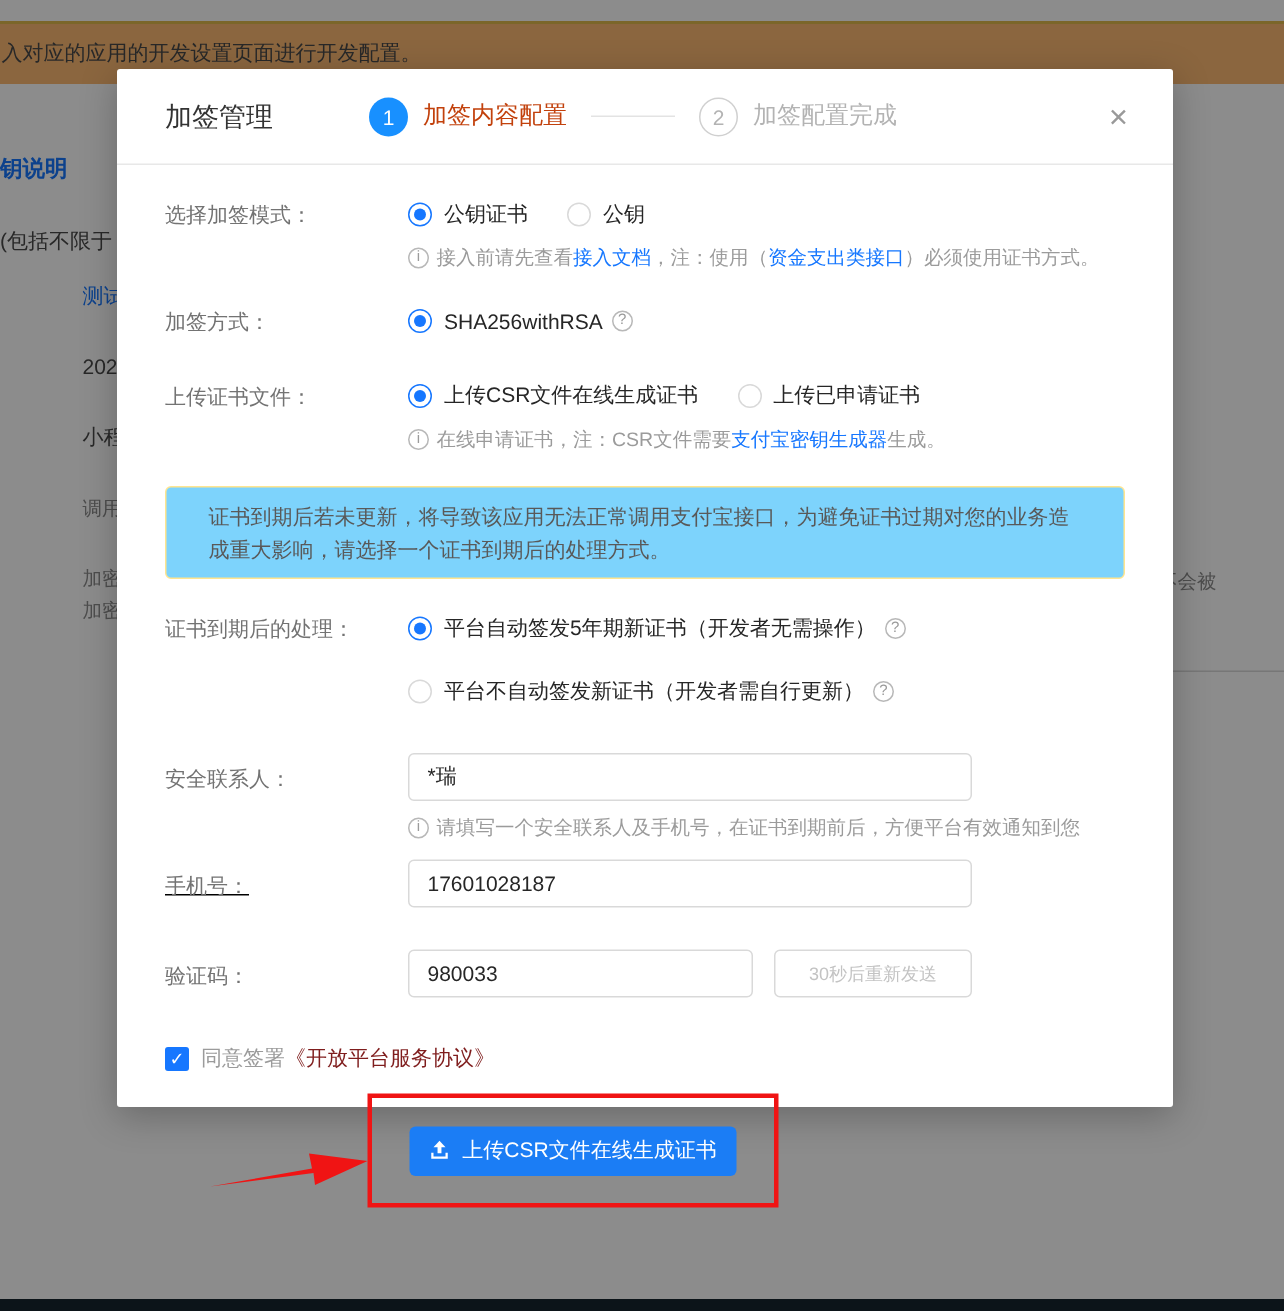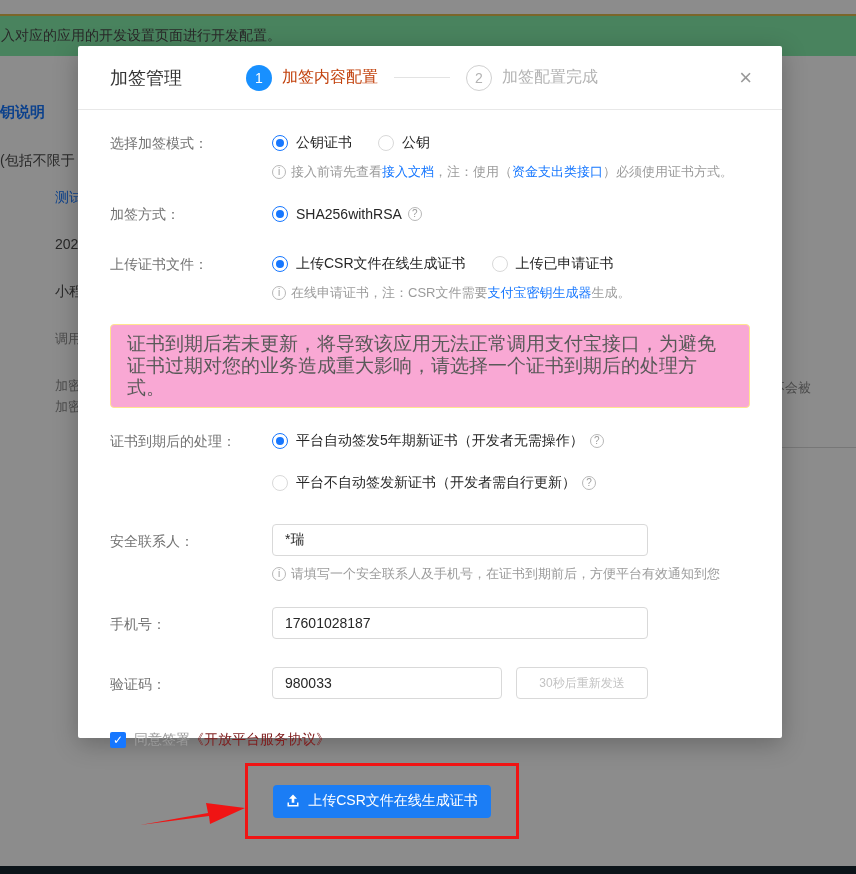--- a/index.html
+++ b/index.html
@@ -5,21 +5,21 @@
   * { margin:0; padding:0; box-sizing:border-box; }
   html,body { width:856px; height:874px; }
   body {
     font-family:"Liberation Sans","DejaVu Sans",sans-serif;
     position:relative; overflow:hidden; background:#fff;
   }
   
   .bg-page { position:absolute; inset:0; background:#fff; }
   .bg-notice {
     position:absolute; left:0; top:14px; width:856px; height:42px;
-    background:#86efac; border-top:2px solid #e0bb4e;
+    background:#fdba74; border-top:2px solid #e0bb4e;
     font-size:14px; color:#4a4a4a; padding:11px 0 0 1px; white-space:nowrap;
   }
   .bg-heading { position:absolute; left:0; top:103px; font-size:15px; font-weight:bold; color:#1677ff; }
   .bg-t { position:absolute; font-size:14px; color:#4a4a4a; white-space:nowrap; }
   .bg-link { color:#1677ff; }
   .bg-g { position:absolute; font-size:13px; color:#8c8c8c; white-space:nowrap; }
   .bg-divider { position:absolute; left:768px; top:447px; width:88px; height:1px; background:#d9d9d9; }
   .bg-bottom { position:absolute; left:0; top:866px; width:856px; height:8px; background:#16262e; }
   
   .overlay { position:absolute; inset:0; background:rgba(0,0,0,0.45); z-index:5; }
@@ -63,22 +63,22 @@
   .icirc, .qcirc {
     display:inline-block; width:14px; height:14px; border:1px solid #b8b8b8;
     border-radius:50%; font-size:10px; line-height:12px; text-align:center;
     color:#9b9b9b; font-style:normal; flex:none;
   }
   .icirc { margin-right:5px; }
   .qcirc { margin-left:6px; }
   .hint { margin-top:9px; font-size:13px; color:#9b9b9b; display:flex; align-items:center; white-space:nowrap; }
   .hint a { color:#1677ff; text-decoration:none; }
   .warnbox {
-    background:#f9a8d4; border:1px solid #ffe58f; border-radius:4px;
-    padding:8px 16px; font-size:19px; color:#595959; line-height:22px;
+    background:#7dd3fc; border:1px solid #ffe58f; border-radius:4px;
+    padding:8px 28px; font-size:14px; color:#595959; line-height:22px;
     margin:22px 0 22px 0;
   }
   .tinput {
     width:376px; height:32px; border:1px solid #d9d9d9; border-radius:4px;
     padding:0 12px; font-size:14px; color:#262626; outline:none; background:#fff;
   }
   .code-input { width:230px; }
   .resend-btn {
     width:132px; height:32px; margin-left:14px; background:#fff;
     border:1px solid #d9d9d9; border-radius:4px; font-size:12px; color:#c3c3c3;
@@ -230,21 +230,21 @@
       <div class="flabel" style="padding-top:9px;">安全联系人：</div>
       <div class="fctrl">
         <input class="tinput" type="text" value="*瑞" style="">
         <div class="hint">
           <i class="icirc">i</i>
           <span>请填写一个安全联系人及手机号，在证书到期前后，方便平台有效通知到您</span>
         </div>
       </div>
     </div>
 
-    <div class="frow" style="margin-top:24px;">
+    <div class="frow" style="margin-top:12px;text-decoration:underline;">
       <div class="flabel" style="padding-top:9px;">手机号：</div>
       <div class="fctrl">
         <input class="tinput" type="text" value="17601028187" style="">
       </div>
     </div>
 
     <div class="frow" style="margin-top:28px;">
       <div class="flabel" style="padding-top:9px;">验证码：</div>
       <div class="fctrl" style="display:flex;align-items:center;">
         <input class="tinput code-input" type="text" value="980033" style="">

